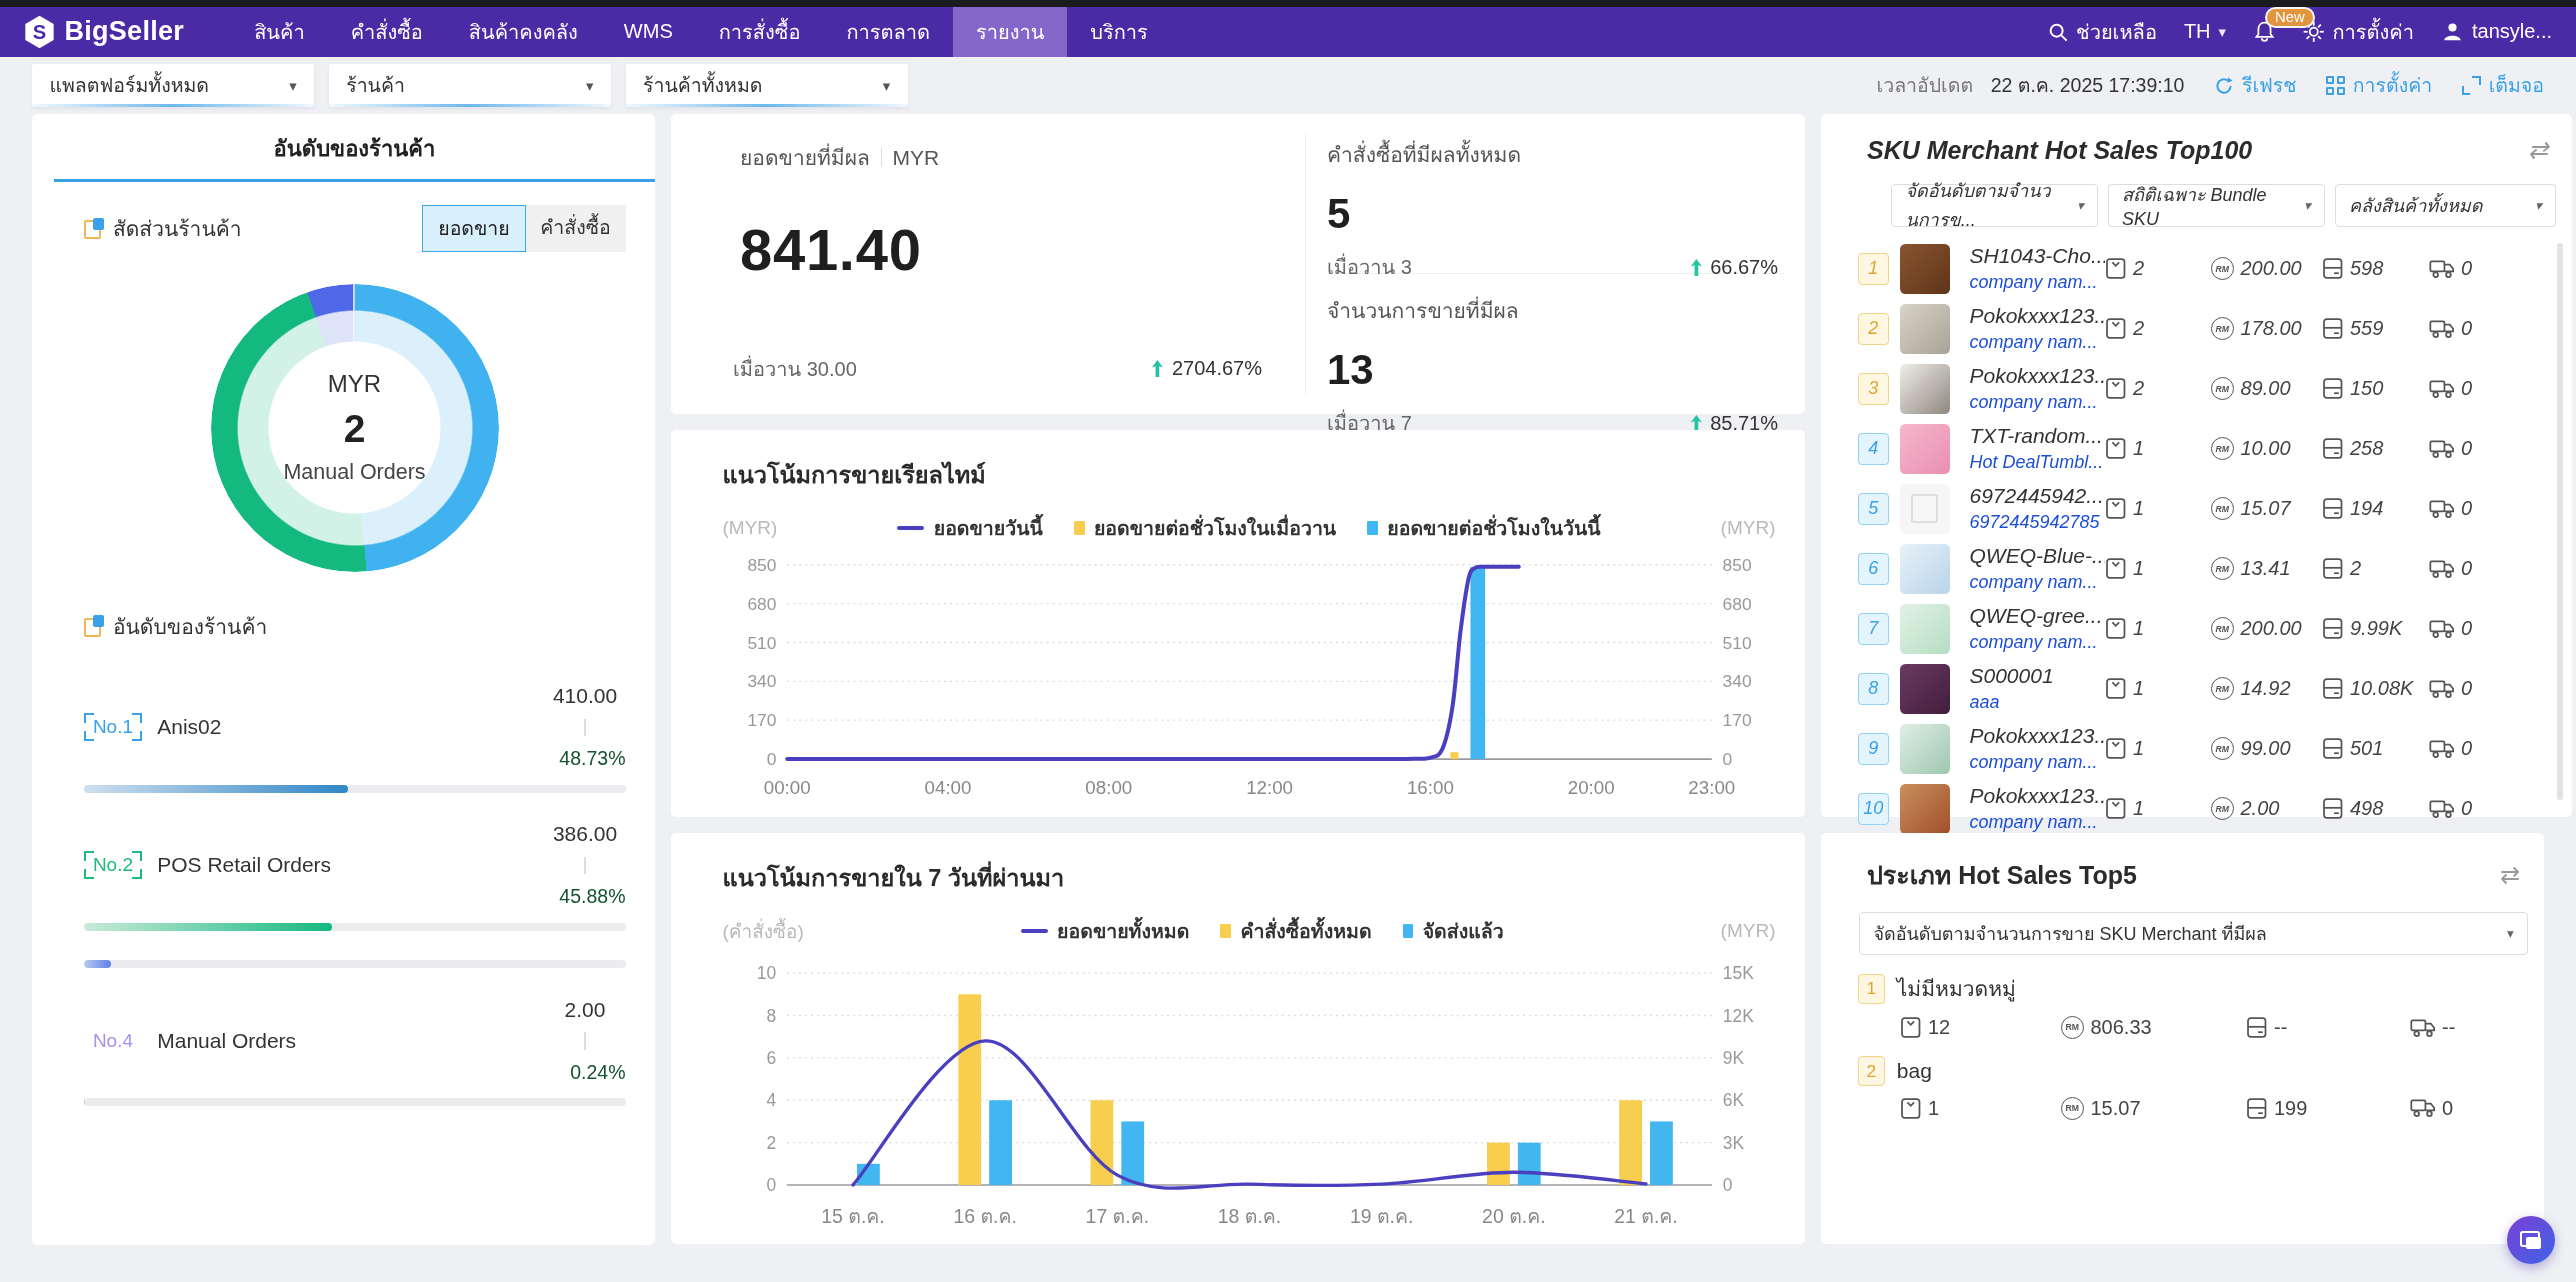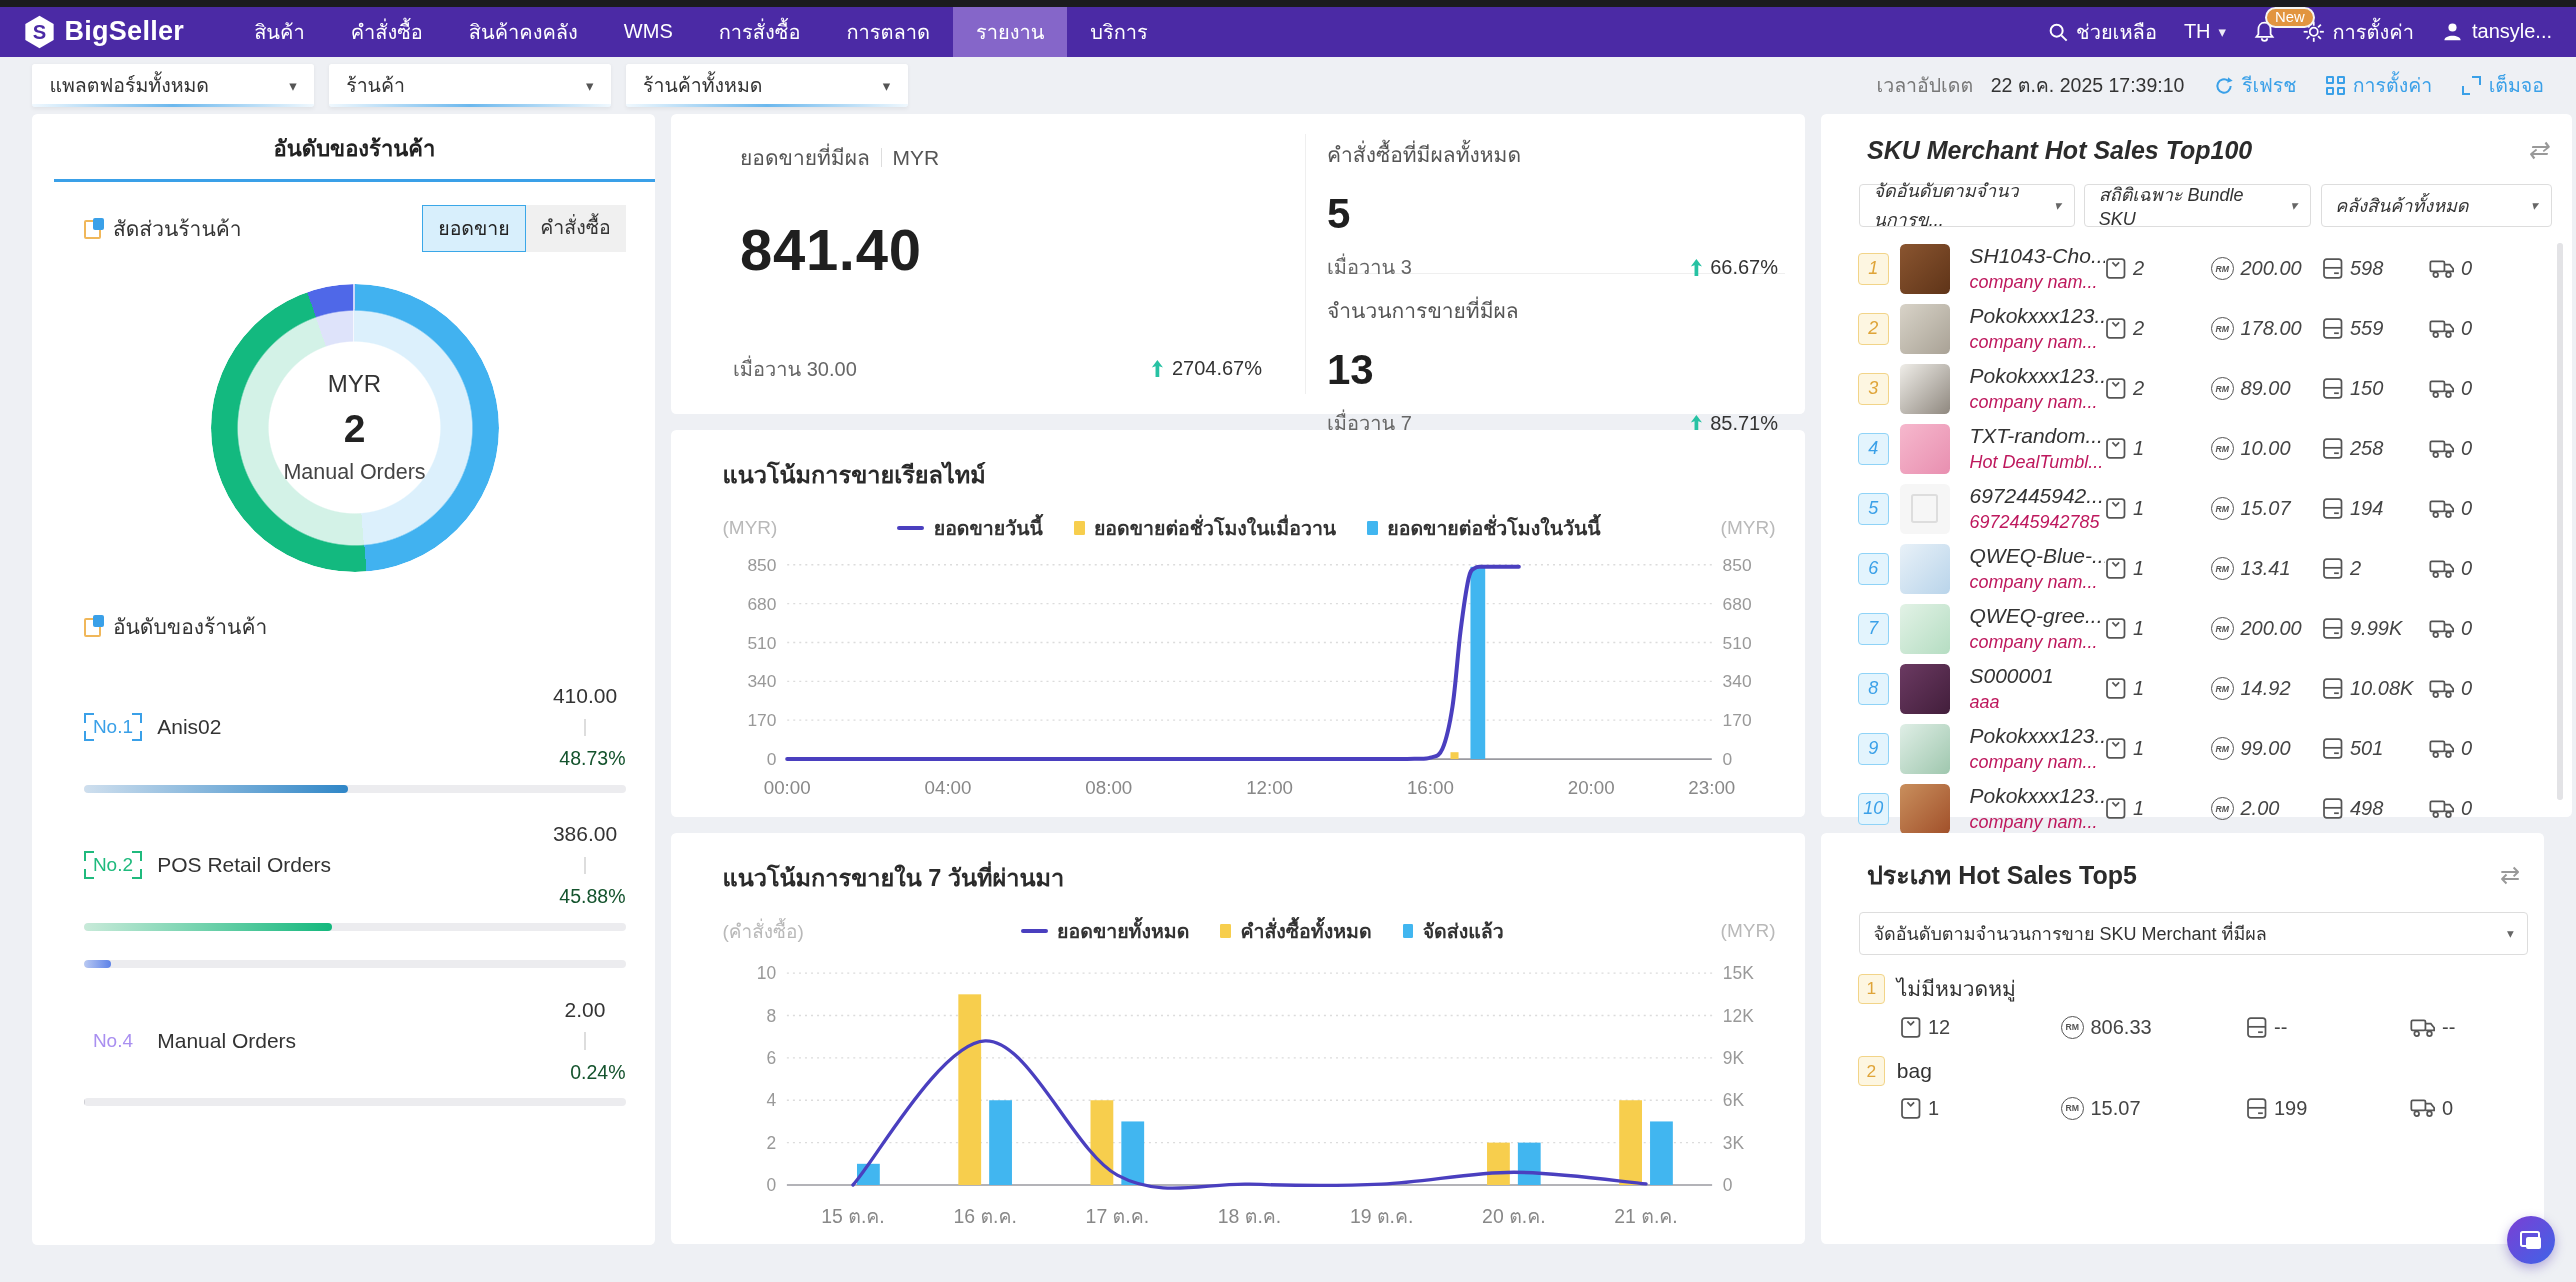--- a/index.html
+++ b/index.html
@@ -119,37 +119,37 @@
   .legend-center { flex:1; display:flex; justify-content:center; gap:31px; align-items:center; }
   .lg-item { display:flex; align-items:center; gap:9.4px; font-weight:bold; }
   .sw-line { width:27px; height:4px; border-radius:2px; }
   .sw-sq { width:10.7px; height:14.8px; border-radius:1.3px; }
   .chart-svg { display:block; margin:2.7px auto 0; }
 
   
   .panel-head { display:flex; align-items:center; padding:21.5px 24px 0; }
   .panel-title { font-size:25px; font-weight:bold; color:#2b2b2b; }
   .swap-ico { margin-left:auto; color:#999; font-size:24px; cursor:pointer; }
-  .sku-drops { display:flex; gap:9.4px; padding:19px 16px 0; }
+  .sku-drops { display:flex; gap:9.4px; padding:19px 16px 0;margin-left:32px; }
   .s-drop { position:relative; height:43px; border:1.3px solid #ddd; border-radius:4px; background:#fff;
             display:flex; align-items:center; padding:0 13.4px; font-size:18px; color:#333; cursor:pointer; }
   .s-drop .dd-caret { margin-left:auto; color:#666; font-size:13.4px; padding-left:9.4px; }
   .sku-list { position:relative; margin-top:12px; }
   .sku-row { display:grid; grid-template-columns:42px 59px 146px 106px 111px 107px 74px;
              align-items:center; padding:0 0 0 14.8px; height:60px; cursor:pointer; }
   .rank-sq { width:31px; height:32px; border-radius:4px; display:flex; align-items:center; justify-content:center;
              font-size:18px; border:1.3px solid; }
   .rank-sq.gold { background:#fdf6e1; border-color:#f2d488; color:#dfa438; }
   .rank-sq.blue { background:#e3f4fd; border-color:#8fd3f7; color:#3aa0e8; }
   .thumb { width:50px; height:50px; border-radius:5.4px; }
   .thumb.noimg { display:flex; align-items:center; justify-content:center; }
   .thumb.noimg b { width:27px; height:29.5px; border:2px solid #ddd; border-radius:2.7px; }
   .sku-names { padding-left:10.7px; overflow:hidden; }
   .sku-name { font-size:21px; color:#333; white-space:nowrap; }
-  .sku-sub { font-size:18px; color:#be185d; margin-top:4px; white-space:nowrap; }
+  .sku-sub { font-size:18px; color:#1d4ed8; margin-top:4px; white-space:nowrap; }
   .metric { display:flex; align-items:center; gap:6.7px; font-size:20px; color:#444; }
   .metric svg { flex:0 0 auto; }
   .rm-ico { width:23px; height:23px; border:1.7px solid #555; border-radius:50%; display:flex; align-items:center; justify-content:center;
             font-size:8.7px; color:#555; font-weight:bold; flex:0 0 23px; }
   .sku-scrollbar { position:absolute; right:9.4px; top:4px; width:5.4px; height:557px; background:#e3e3e6; border-radius:2.7px; }
 
   
   .t5-drop { margin:17.4px 16px 0; }
   .t5-row { padding:17.4px 16px 0 14.8px; cursor:pointer; }
   .t5-head { display:flex; align-items:center; gap:12px; }

